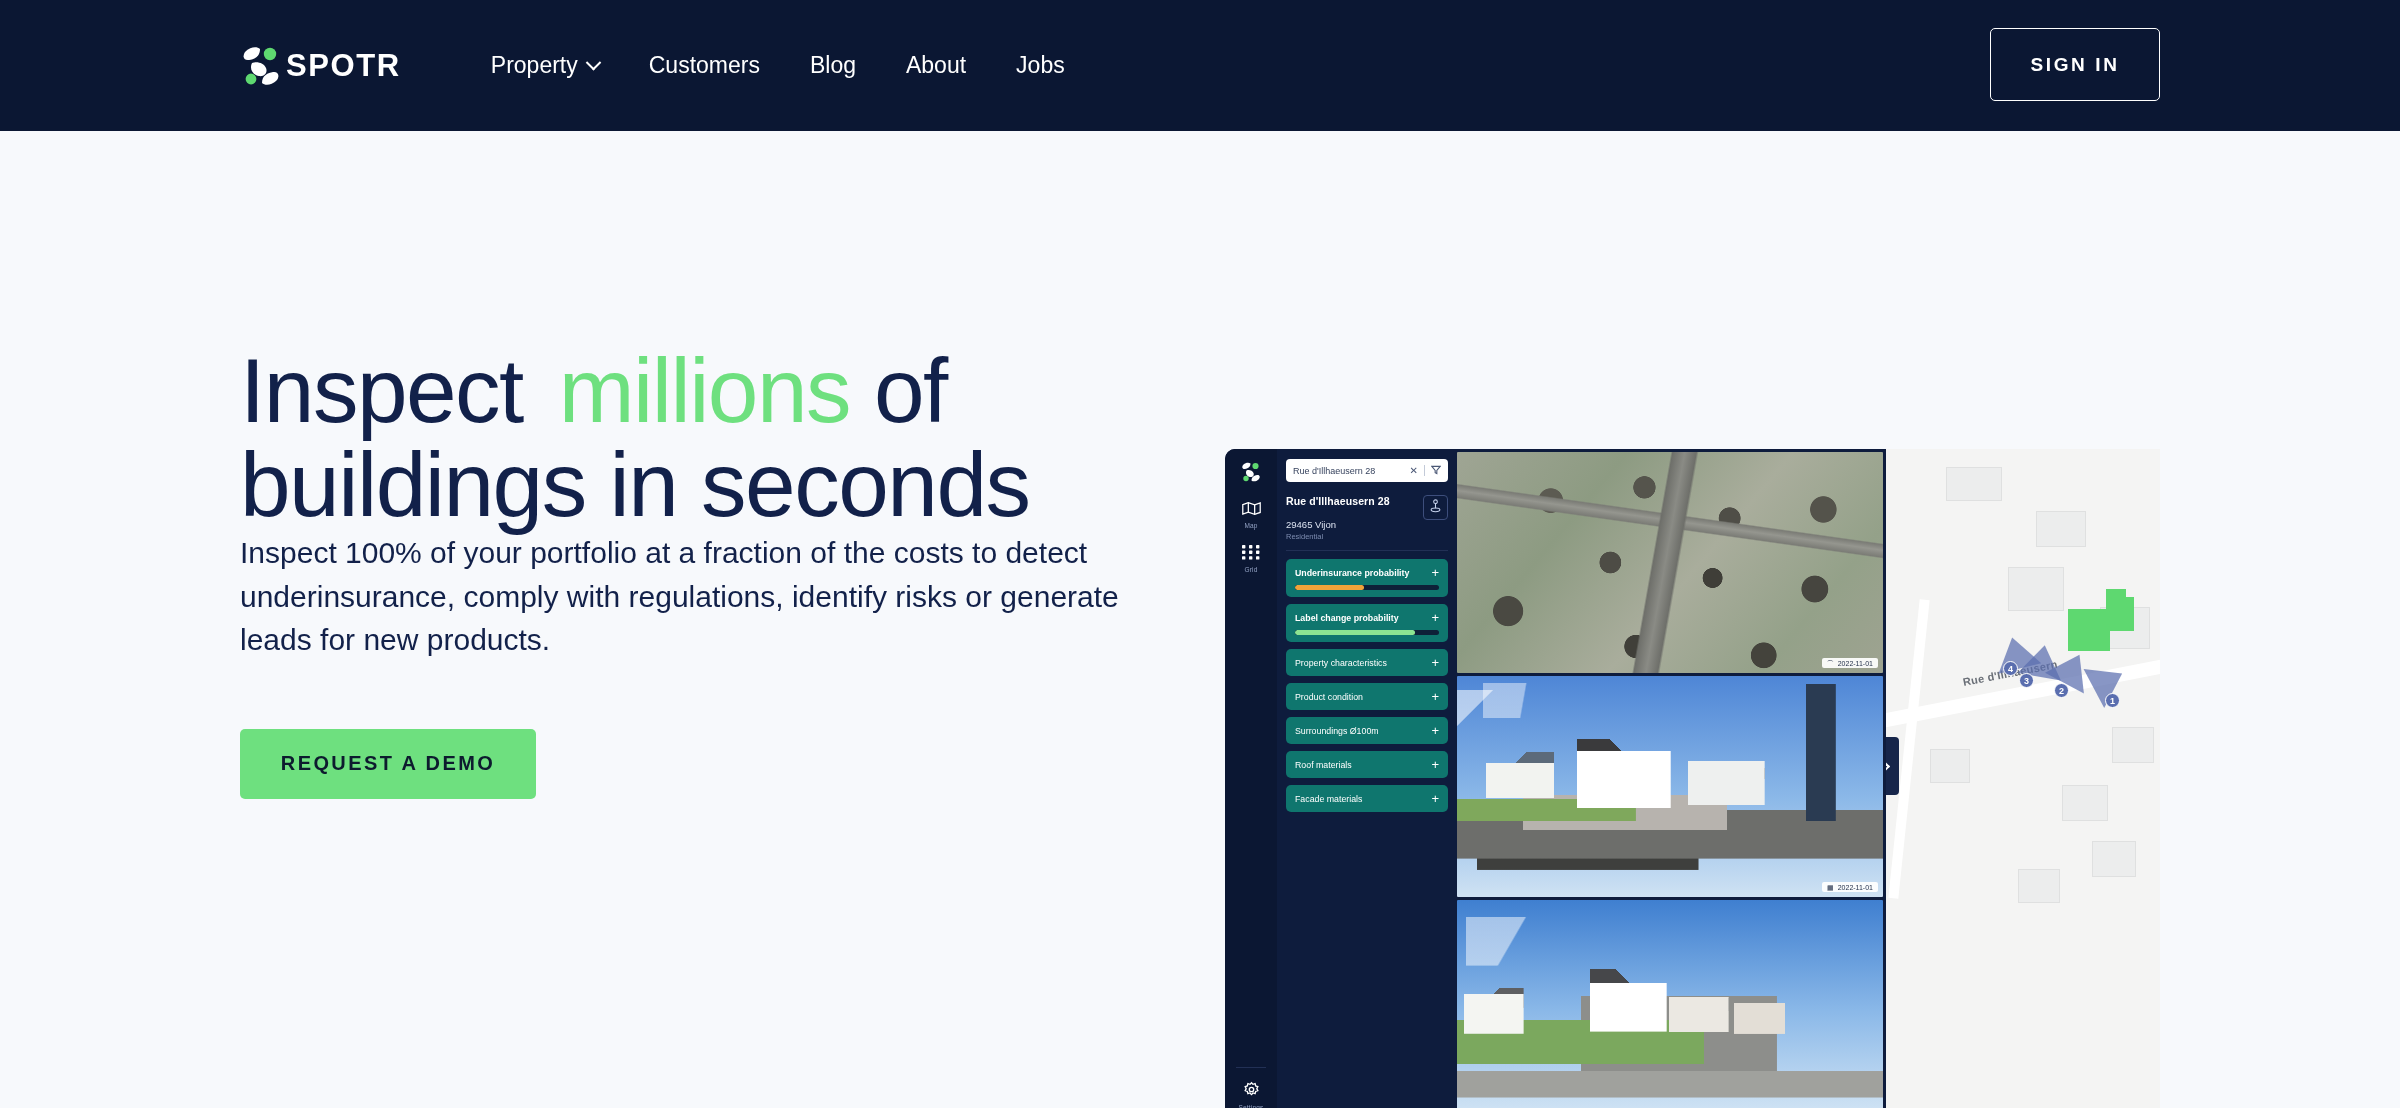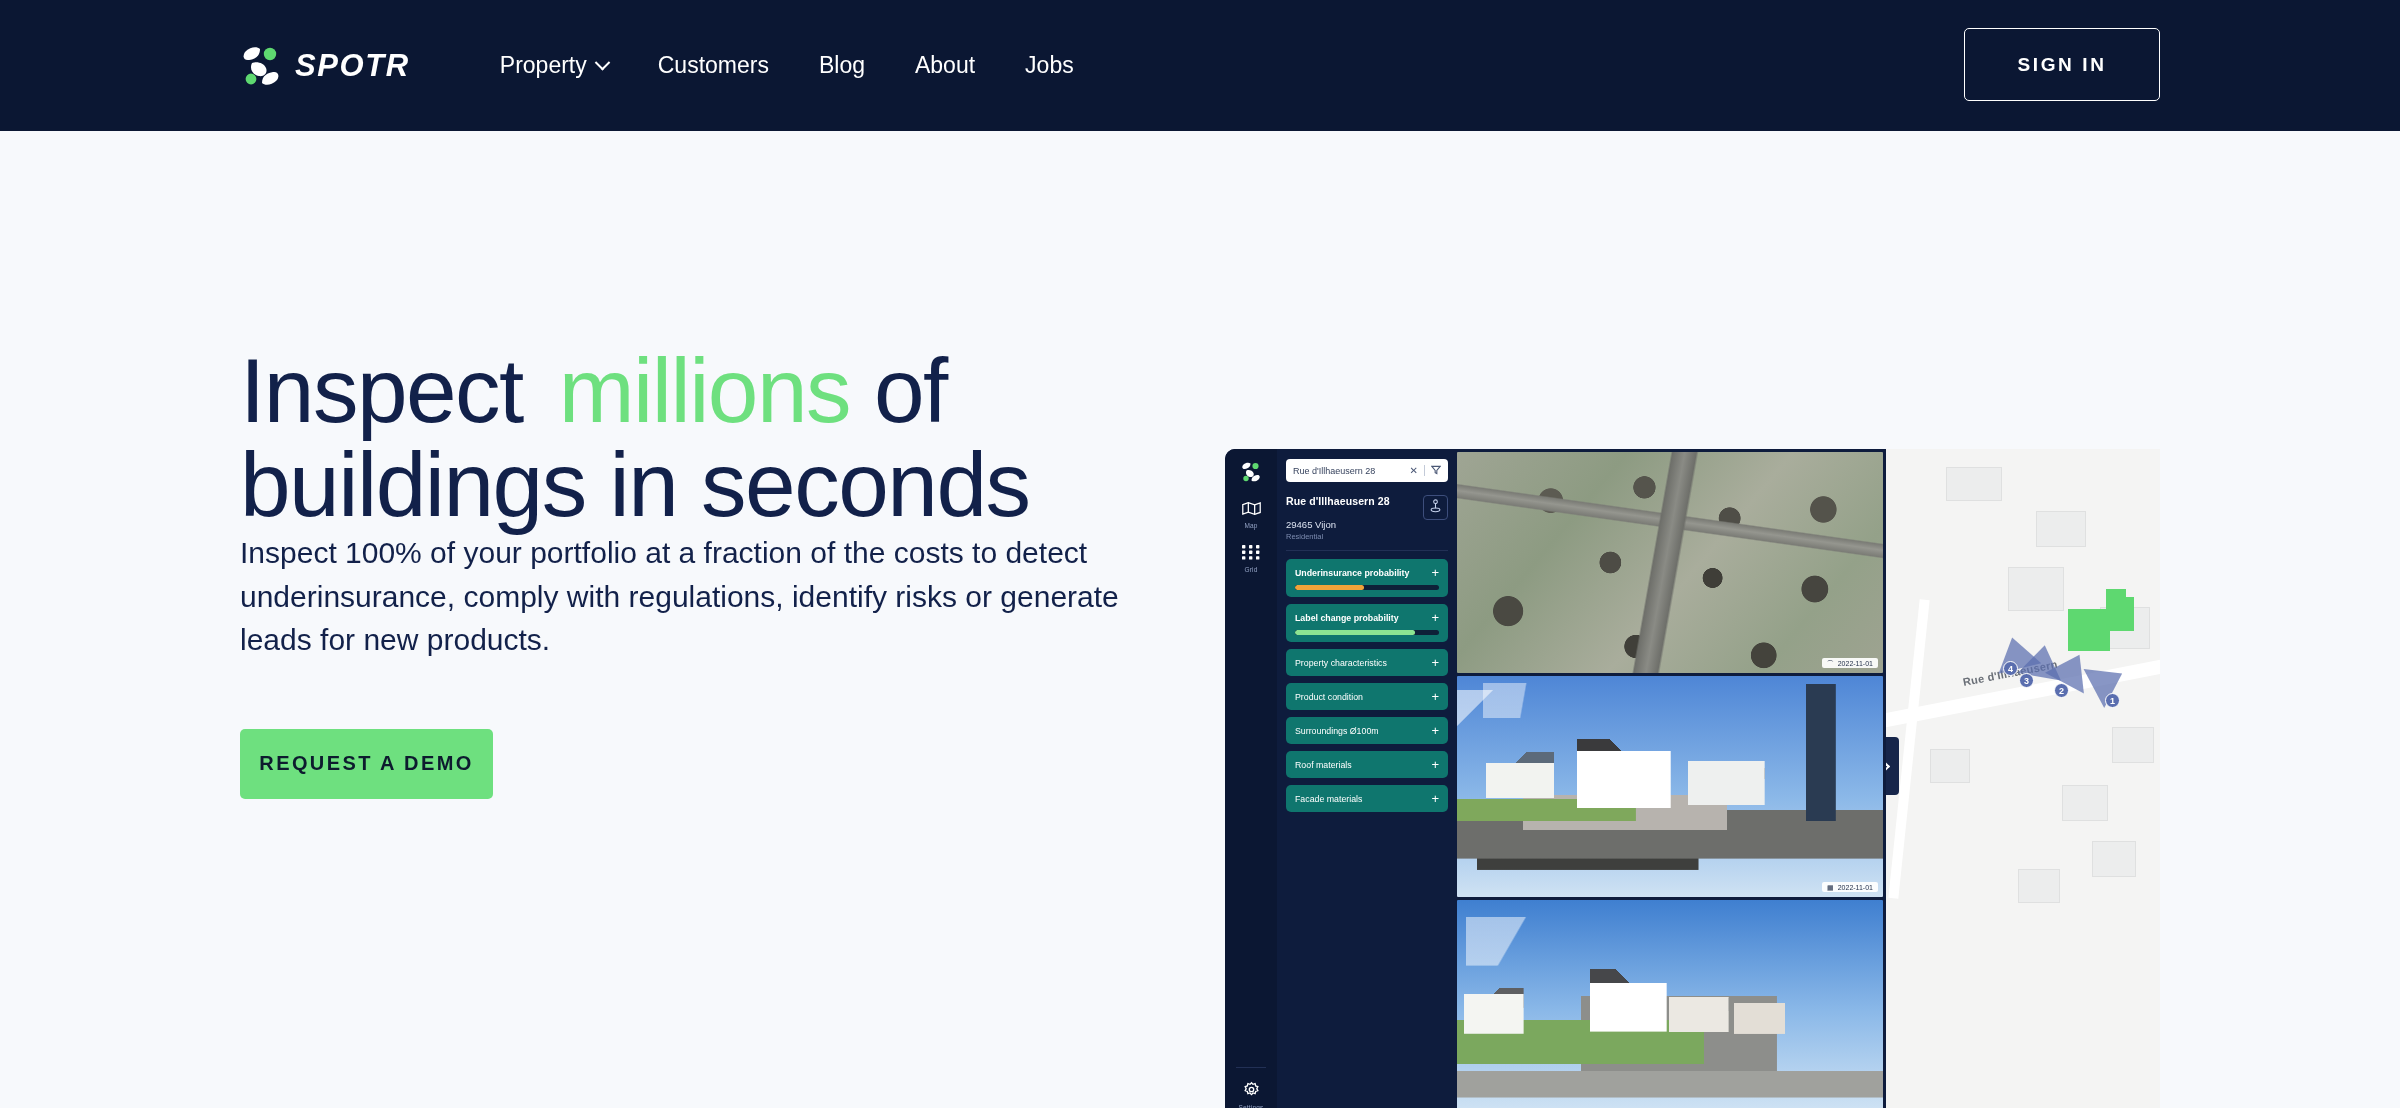--- a/index.html
+++ b/index.html
@@ -12,40 +12,40 @@
 
   
   .header {
     height: 131px;
     background: #0b1733;
     display: flex;
     align-items: center;
     padding: 0 240px 0 240px;
     position: relative;
   }
-  .logo-wrap { display: flex; align-items: center; gap: 13px; cursor: pointer; font-style: italic; }
+  .logo-wrap { display: flex; align-items: center; gap: 4px; cursor: pointer; }
   .logo-mark { width: 42px; height: 44px; position: relative; }
   .logo-text {
     color: #ffffff; font-size: 31px; font-weight: 800;
     letter-spacing: 1.6px; line-height: 1;
   }
   .nav { display: flex; align-items: center; gap: 0; margin-left: 65px; }
   .nav-item {
     color: #ffffff; font-size: 23px; font-weight: 400;
     padding: 0 25px; cursor: pointer; display: flex; align-items: center; gap: 10px;
     white-space: nowrap;
   }
   .chev-down {
     display: inline-block; width: 11px; height: 11px;
     border-right: 2.4px solid #ffffff; border-bottom: 2.4px solid #ffffff;
     transform: rotate(45deg) translate(-2px,-2px);
   }
   .signin-btn {
     position: absolute; right: 240px; top: 28px;
-    width: 196px; height: 73px;
+    width: 170px; height: 73px;
     border: 1.6px solid #ffffff; border-radius: 5px;
     background: transparent; color: #ffffff;
     font-size: 19px; font-weight: 700; letter-spacing: 2.6px;
     font-family: "Liberation Sans", sans-serif;
     display: flex; align-items: center; justify-content: center;
     cursor: pointer;
   }
 
   
   .hero {
@@ -58,21 +58,21 @@
     font-size: 91px; line-height: 1.03; font-weight: 400;
     color: #12214a; letter-spacing: -1.5px;
   }
   .headline .accent { color: #6ee07f; margin-left: 12px; }
   .subhead {
     font-size: 30px; line-height: 1.45; font-weight: 400;
     color: #12214a; max-width: 940px;
   }
   .demo-btn {
     margin-top: 67px;
-    width: 253px; height: 70px;
+    width: 296px; height: 70px;
     background: #6ee07f; border: none; border-radius: 5px;
     color: #0d1b2e; font-size: 20px; font-weight: 700; letter-spacing: 2.4px;
     font-family: "Liberation Sans", sans-serif;
     display: flex; align-items: center; justify-content: center;
     cursor: pointer;
   }
 
   
   .mock {
     position: absolute; left: 1225px; top: 318px;

